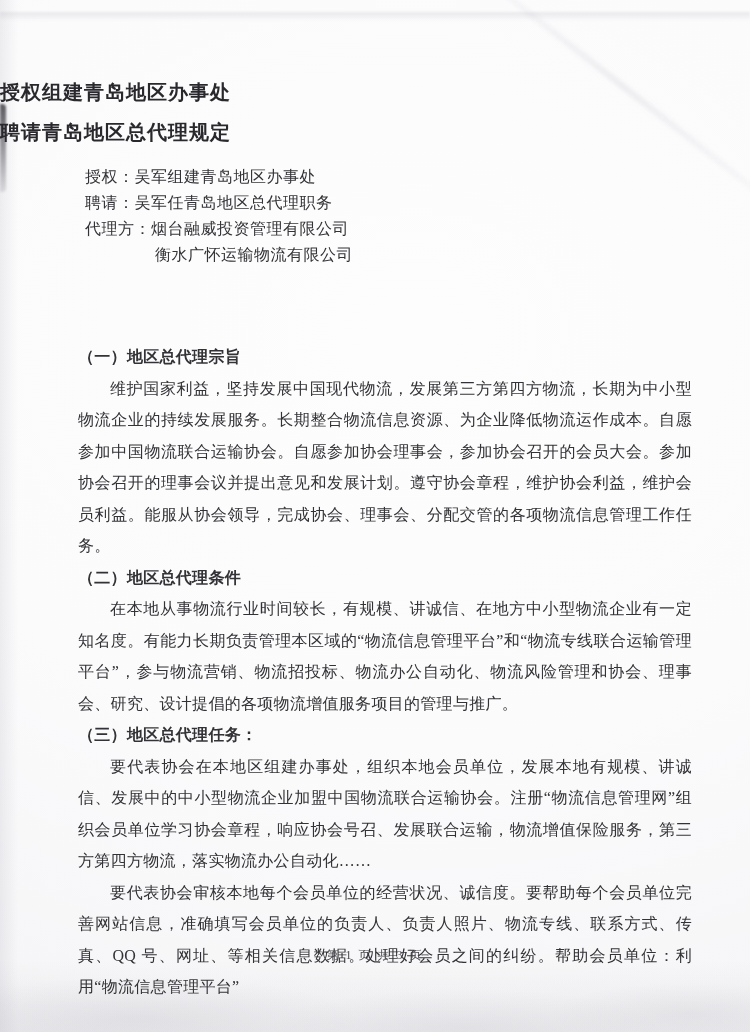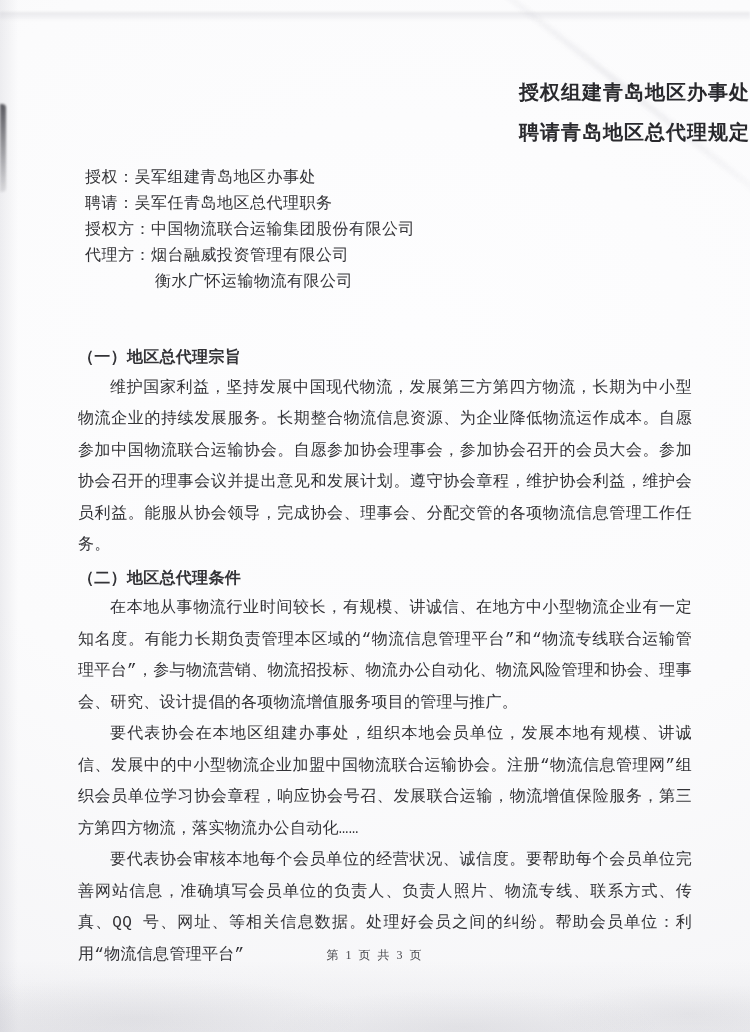--- a/index.html
+++ b/index.html
@@ -45,21 +45,21 @@
       radial-gradient(ellipse 200px 45px at 92% 80%, rgba(140,140,152,0.10), rgba(140,140,152,0) 70%),
       linear-gradient(0deg, rgba(160,160,172,0.14), rgba(160,160,172,0) 80%);
   }
   .shade-left {
     position: absolute; left: 0; top: 0; bottom: 0; width: 18px;
     background: linear-gradient(90deg, rgba(170,170,182,0.18), rgba(170,170,182,0));
   }
   
   .title-block {
     position: absolute; top: 72px; left: 0; right: 0;
-    text-align: right;
+    text-align: left;
     font-size: 20px;
     font-weight: 700;
     line-height: 40px;
     letter-spacing: 1px;
     color: #29292d;
   }
   .meta-block {
     position: absolute; top: 164px; left: 85px; right: 55px;
     font-size: 16px;
     letter-spacing: 0.5px;
@@ -70,21 +70,20 @@
     position: absolute; top: 341px; left: 78px; width: 614px;
     font-size: 16px;
     line-height: 31.5px;
     letter-spacing: 0.3px;
     text-align: justify;
   }
   .body-block p {
     margin: 0;
     text-indent: 2em;
     word-break: break-all;
-    font-family: Liberation Mono, monospace;
   }
   .section-heading { margin: 0; font-weight: bold; }
   .footer {
     position: absolute; top: 947px; left: 0; right: 0;
     text-align: center;
     font-size: 12px;
     letter-spacing: 2px;
     color: #46464b;
   }
 </style>
@@ -105,36 +104,34 @@
   </div>
 
   <div class="meta-block">
     <div class="meta-row">
       <span>授权：</span><span>吴军组建青岛地区办事处</span>
     </div>
     <div class="meta-row">
       <span>聘请：</span><span>吴军任青岛地区总代理职务</span>
     </div>
     <div class="meta-row">
-      <span>授权方：</span><span>中国物流联合运输集团股份有限公司</span>
-    </div>
-    <div class="meta-row">
       <span>代理方：</span><span>烟台融威投资管理有限公司</span>
     </div>
     <div class="meta-row">
       <span class="indent">衡水广怀运输物流有限公司</span>
     </div>
   </div>
 
   <div class="body-block">
     <div class="section-heading">（一）地区总代理宗旨</div>
     <p>维护国家利益，坚持发展中国现代物流，发展第三方第四方物流，长期为中小型物流企业的持续发展服务。长期整合物流信息资源、为企业降低物流运作成本。自愿参加中国物流联合运输协会。自愿参加协会理事会，参加协会召开的会员大会。参加协会召开的理事会议并提出意见和发展计划。遵守协会章程，维护协会利益，维护会员利益。能服从协会领导，完成协会、理事会、分配交管的各项物流信息管理工作任务。</p>
 
     <div class="section-heading">（二）地区总代理条件</div>
     <p>在本地从事物流行业时间较长，有规模、讲诚信、在地方中小型物流企业有一定知名度。有能力长期负责管理本区域的“物流信息管理平台”和“物流专线联合运输管理平台”，参与物流营销、物流招投标、物流办公自动化、物流风险管理和协会、理事会、研究、设计提倡的各项物流增值服务项目的管理与推广。</p>
 
+    <div class="section-heading">（三）地区总代理任务：</div>
     <p>要代表协会在本地区组建办事处，组织本地会员单位，发展本地有规模、讲诚信、发展中的中小型物流企业加盟中国物流联合运输协会。注册“物流信息管理网”组织会员单位学习协会章程，响应协会号召、发展联合运输，物流增值保险服务，第三方第四方物流，落实物流办公自动化……</p>
     <p>要代表协会审核本地每个会员单位的经营状况、诚信度。要帮助每个会员单位完善网站信息，准确填写会员单位的负责人、负责人照片、物流专线、联系方式、传真、QQ 号、网址、等相关信息数据。处理好会员之间的纠纷。帮助会员单位：利用“物流信息管理平台”</p>
   </div>
 
   <div class="footer">第 1 页 共 3 页</div>
 
 </div>
 
 </body></html>

